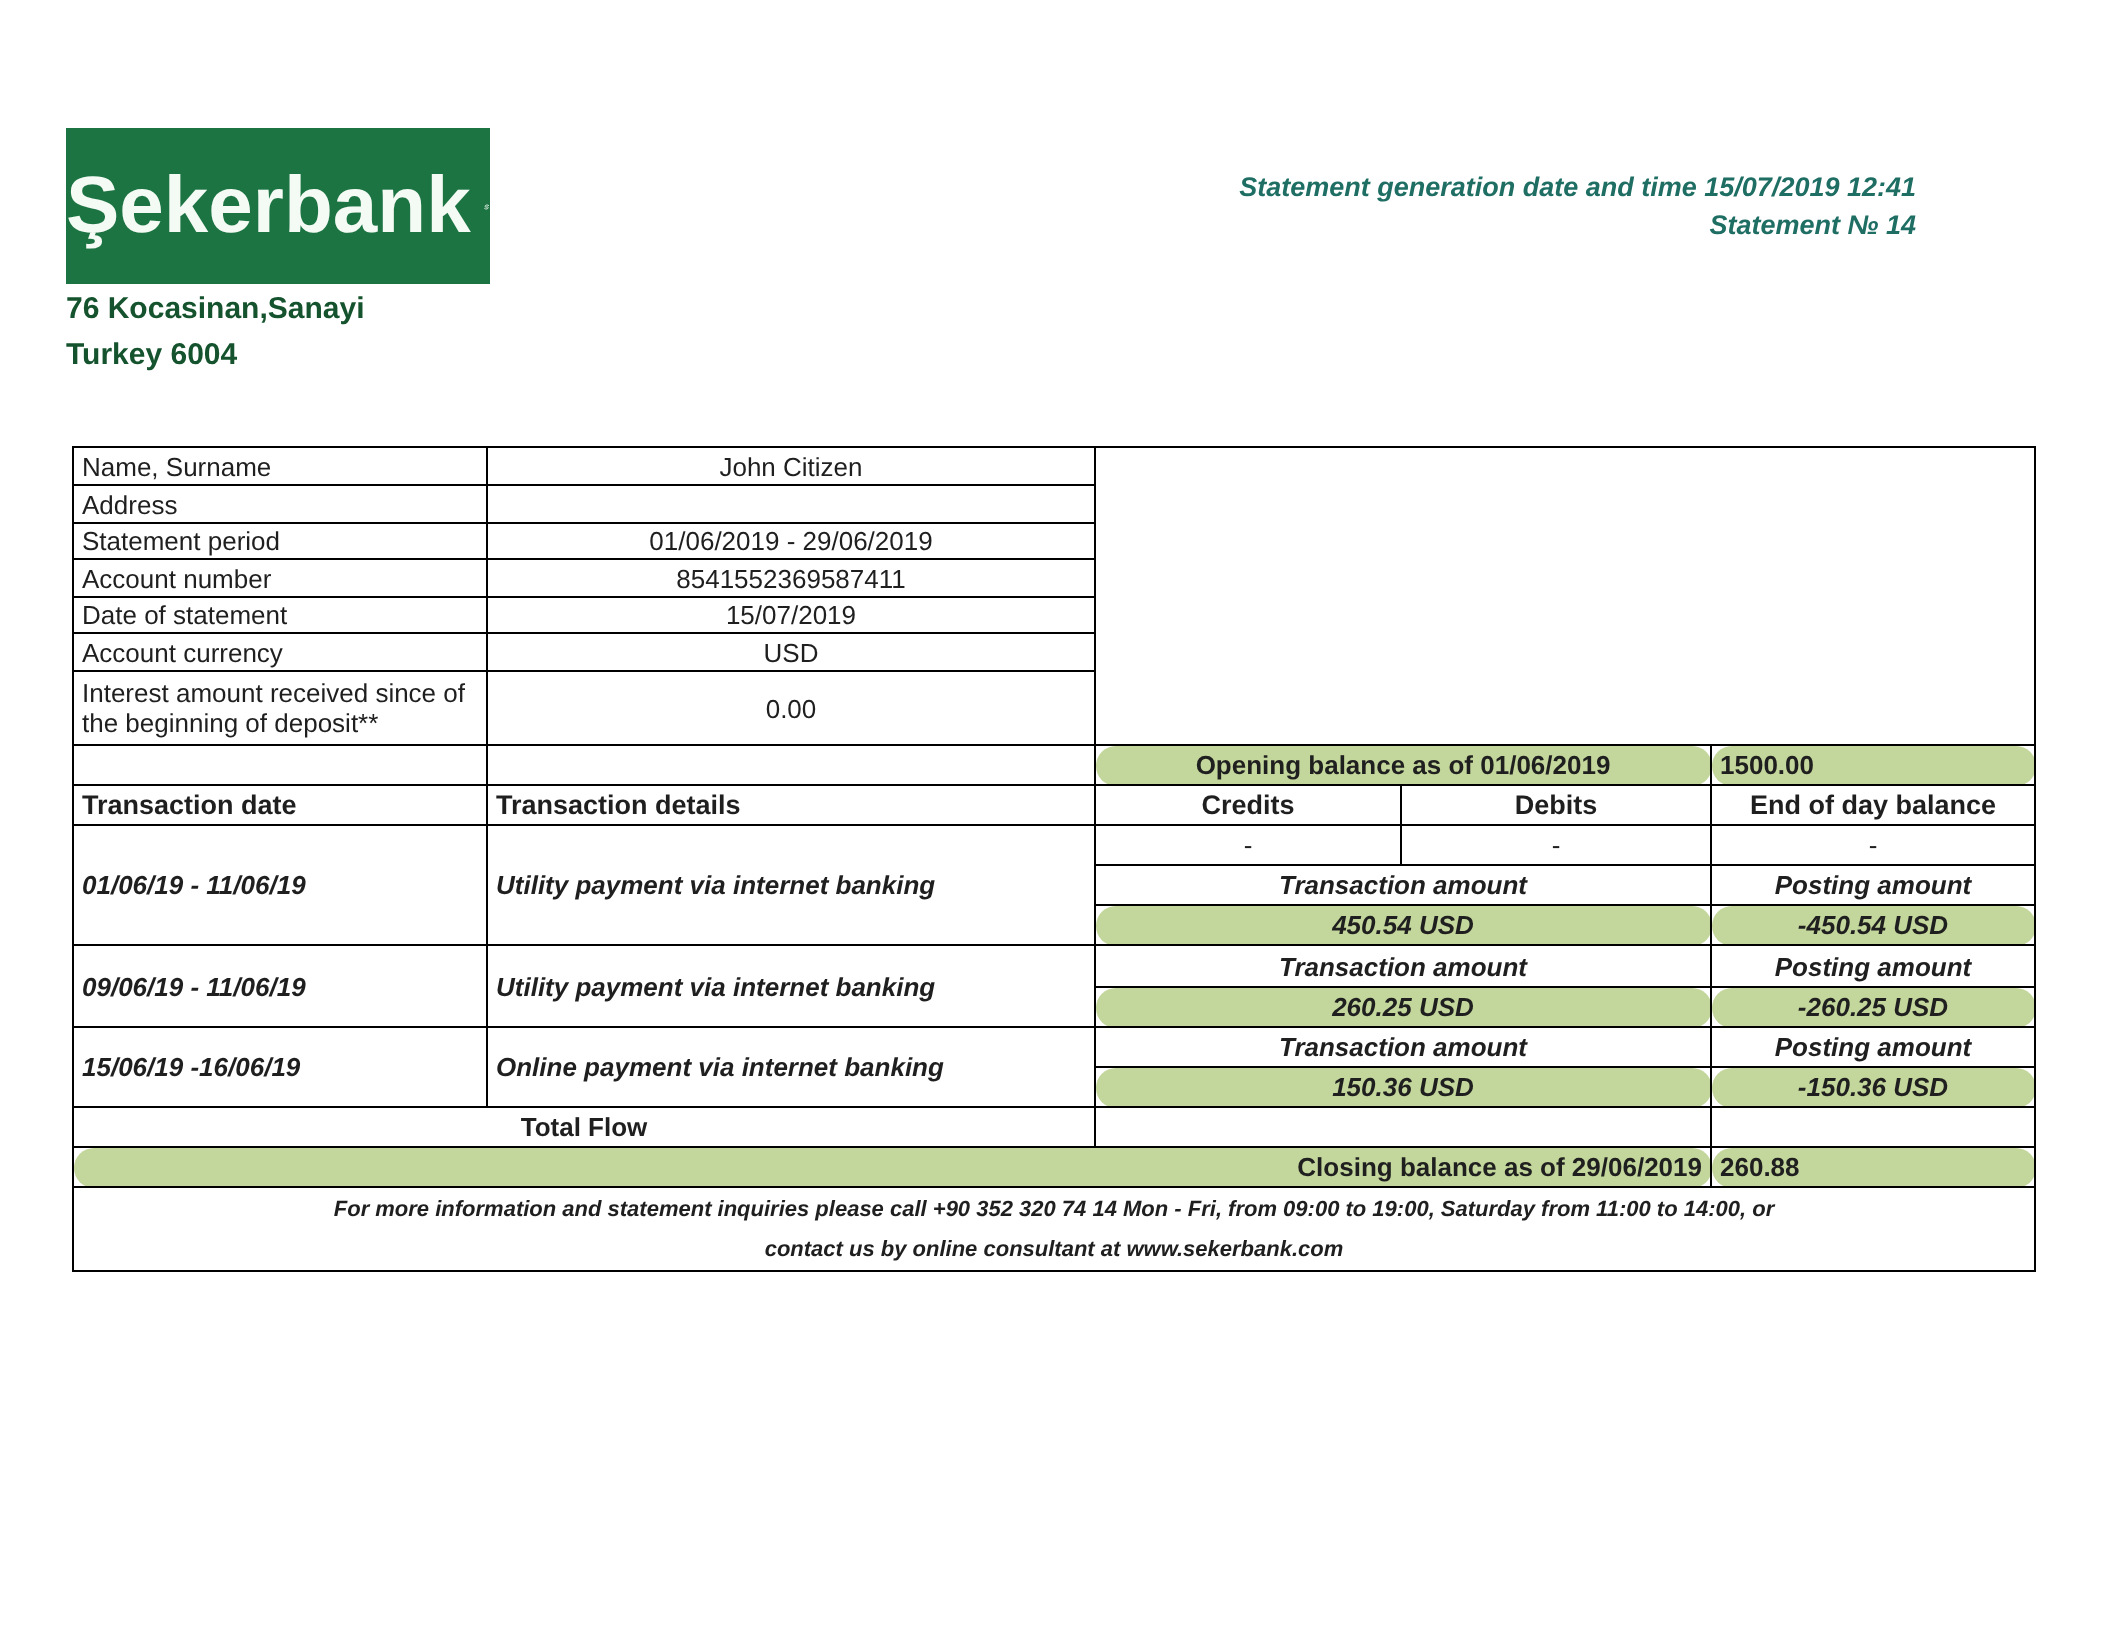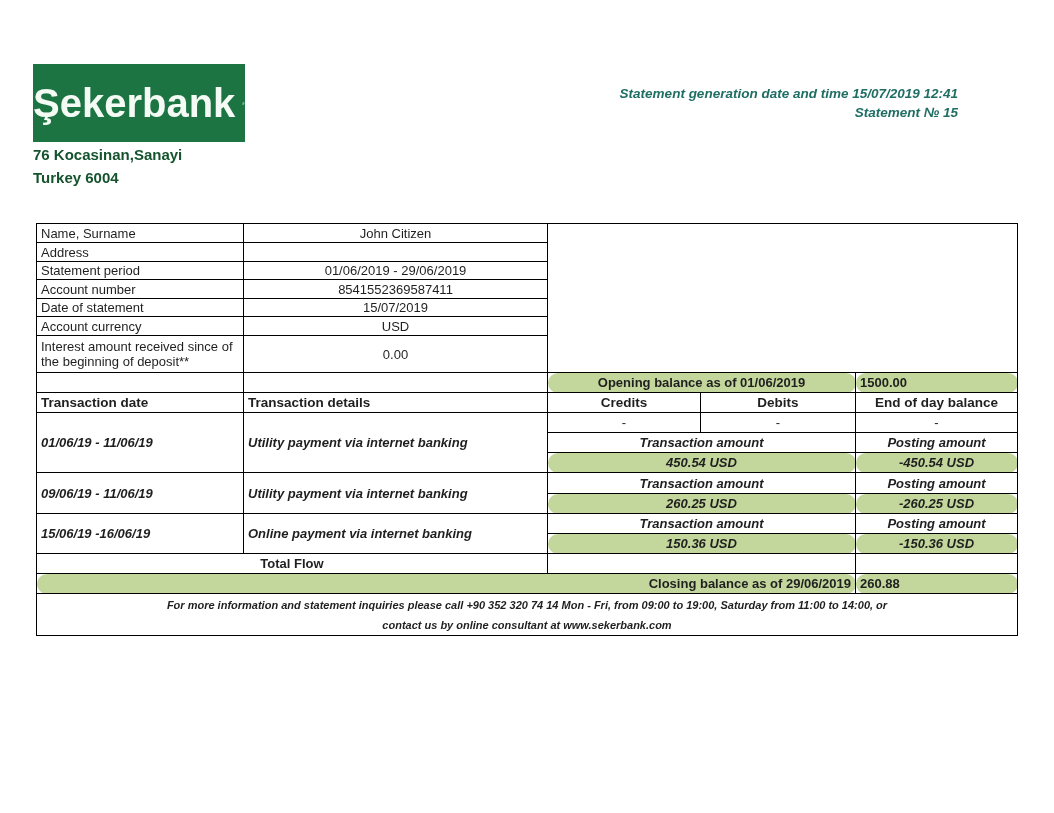--- a/index.html
+++ b/index.html
@@ -79,21 +79,21 @@
     <svg class="logo-icon" viewBox="0 0 48 48" aria-hidden="true">
       <g fill="none" stroke="#f4faf4" stroke-width="8">
         <path d="M45 12 C32 2 12 5 10 17 C9 24 17 27 25 26"></path>
         <path d="M3 36 C16 46 36 43 38 31 C39 24 31 21 23 22"></path>
       </g>
     </svg>
   </div>
 
   <div class="gen-info">
     <div>Statement generation date and time 15/07/2019 12:41</div>
-    <div>Statement № 15</div>
+    <div>Statement № 14</div>
   </div>
 
   <div class="branch-address">
     <div>76 Kocasinan,Sanayi</div>
     <div>Turkey 6004</div>
   </div>
 
   <table class="stmt">
     <colgroup>
       <col style="width:207px">

